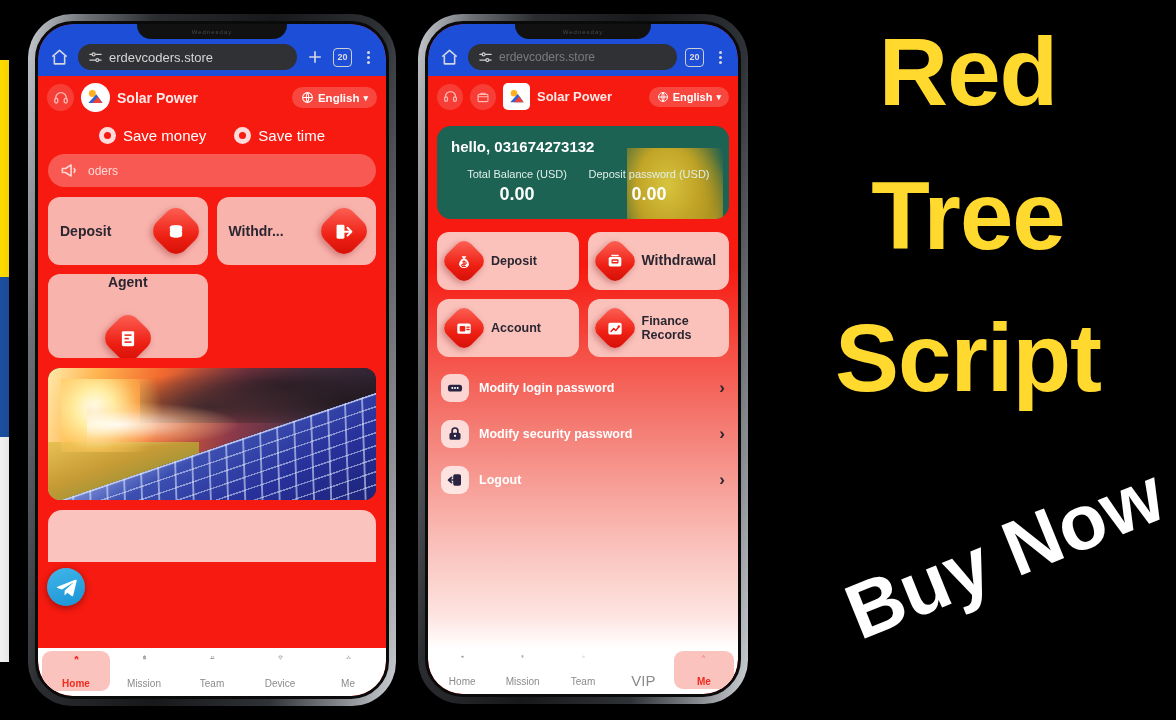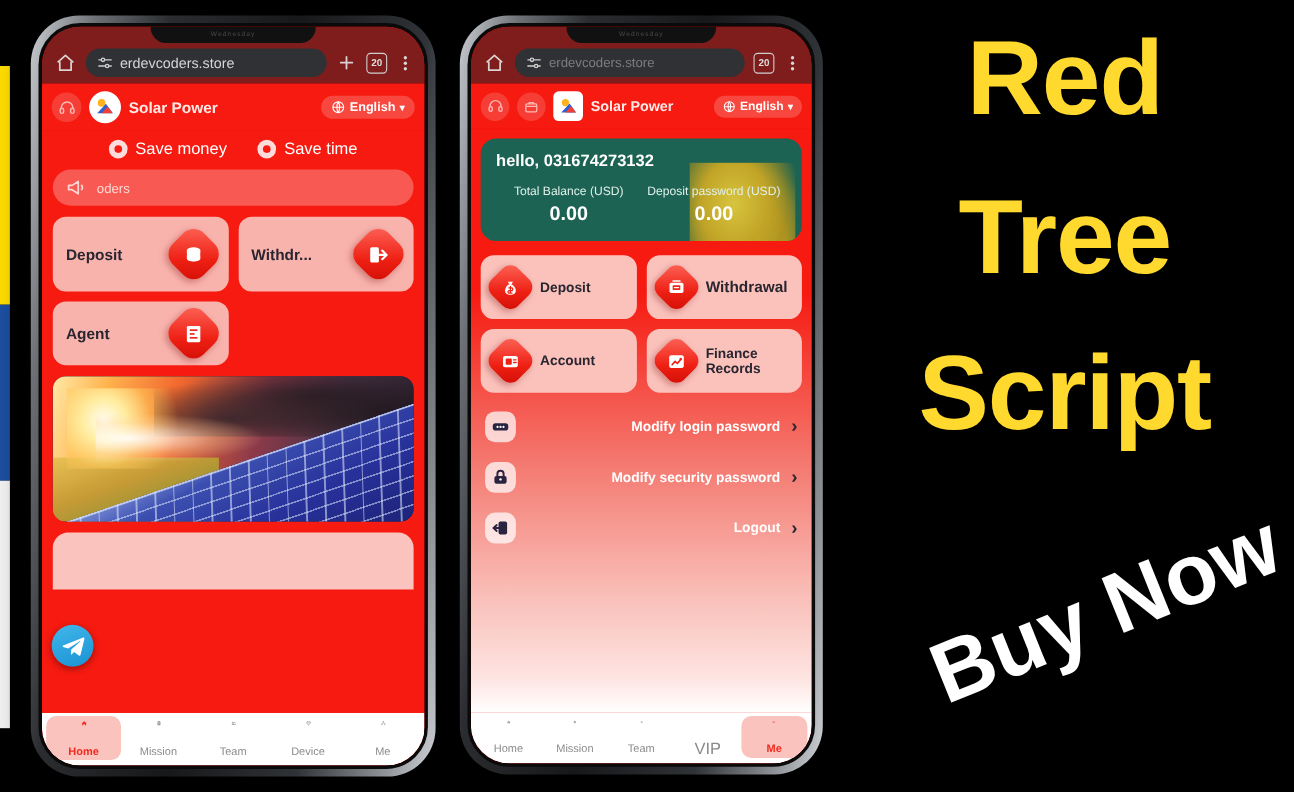--- a/index.html
+++ b/index.html
@@ -25,21 +25,21 @@
   }
   .phone-inner {
     position: relative; width: 100%; height: 100%;
     border-radius: 38px; background: #000; overflow: hidden;
     border: 3px solid #0a0a0a;
   }
   .screen { position:absolute; inset:0; border-radius:34px; overflow:hidden; background:#f00; display:flex; flex-direction:column; }
 
   
   .chrome {
-    background:#7f1d1d; color:#d8d8d8;
+    background:#1d4ed8; color:#d8d8d8;
     display:flex; align-items:center; gap:8px;
     padding:0 10px; flex:0 0 auto; position:relative;
   }
   .notch-pill {
     position:absolute; left:50%; transform:translateX(-50%); top:0;
     background:#111; border-radius:0 0 14px 14px;
     display:flex; align-items:center; justify-content:center; gap:10px;
     color:#4a4a4a; font-size:6px; letter-spacing:1px;
   }
   .chrome-ico { flex:0 0 auto; display:flex; align-items:center; justify-content:center; opacity:.92; }
@@ -102,21 +102,21 @@
   .bal-cols { display:flex; margin-top:13px; position:relative; z-index:2; }
   .bal-col { flex:1 1 0; text-align:center; }
   .bal-lbl { color:#dff0ea; }
   .bal-val { color:#fff; font-weight:bold; margin-top:4px; }
 
   .grid4b { display:grid; grid-template-columns:1fr 1fr; gap:9px; padding:4px 9px 0; }
   .tile2 { background:#fbc2bc; border-radius:12px; display:flex; align-items:center; gap:10px; padding:0 10px; }
   .tile2-label { color:#2a2630; font-weight:bold; line-height:1.12; }
 
   .rowlist { padding:8px 9px 0; display:flex; flex-direction:column; }
-  .rowitem { display:flex; align-items:center; gap:10px; padding:9px 4px;text-align:right; }
+  .rowitem { display:flex; align-items:center; gap:10px; padding:9px 4px; }
   .rowicon { border-radius:9px; background:rgba(255,255,255,.72); display:flex; align-items:center; justify-content:center; flex:0 0 auto; }
   .rowlabel { flex:1 1 auto; color:#fff; font-weight:bold; }
   .chev { color:#2a2630; font-weight:bold; }
 
   
   .tabbar { background:#fff; display:flex; align-items:stretch; flex:0 0 auto; padding:3px 4px 5px; }
   .tab { flex:1 1 0; display:flex; flex-direction:column; align-items:center; justify-content:center; gap:18px; border-radius:9px; padding:4px 0 2px; }
   .tab.active { background:#fbc3bd; }
   .tab-label { color:#8b8b8b; }
   .tab.active .tab-label { color:#ef2b20; font-weight:bold; }
@@ -244,21 +244,21 @@
               </div>
               <div class="tile" style="height: 68px;">
                 <div class="tile-label" style="font-size: 14px;">Withdr...</div>
                 <div class="diamond" style="width: 40px; height: 40px;">
                   <svg width="21" height="21" viewBox="0 0 24 24">
                     <rect x="3.5" y="4" width="9" height="16" rx="1.6" fill="#fff"></rect>
                     <path d="M20.5 12h-8M16 7.5l4.5 4.5L16 16.5" stroke="#fff" stroke-width="2.2" fill="none" stroke-linecap="round" stroke-linejoin="round"></path>
                   </svg>
                 </div>
               </div>
-              <div class="tile" style="height: 58px;">
+              <div class="tile" style="height: 84px; flex-direction: column;">
                 <div class="tile-label" style="font-size: 14px;">Agent</div>
                 <div class="diamond" style="width: 40px; height: 40px;">
                   <svg width="21" height="21" viewBox="0 0 24 24">
                     <rect x="5" y="3.5" width="14" height="17" rx="1.5" fill="#fff"></rect>
                     <rect x="8" y="7" width="8" height="1.8" fill="#ef2b20"></rect>
                     <rect x="8" y="11" width="5" height="1.8" fill="#ef2b20"></rect>
                     <rect x="8" y="15" width="8" height="1.8" fill="#ef2b20"></rect>
                   </svg>
                 </div>
               </div>

